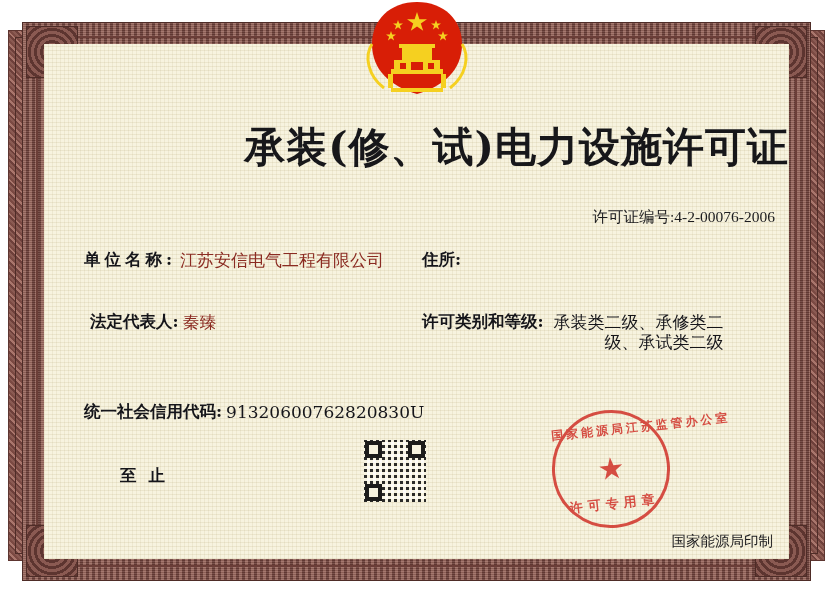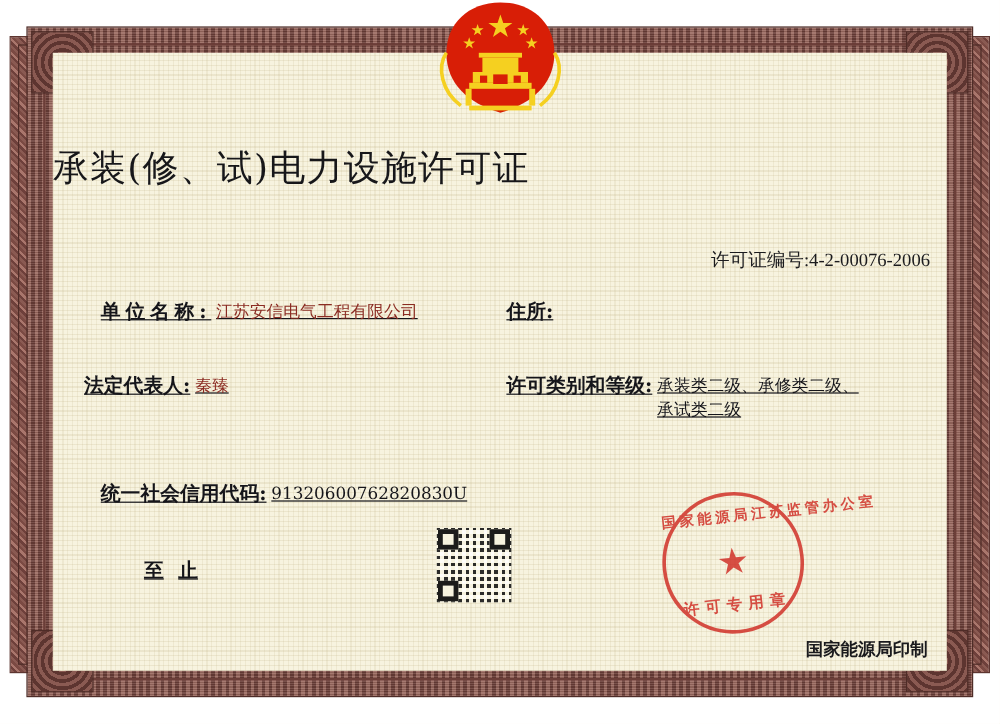--- a/index.html
+++ b/index.html
@@ -119,24 +119,24 @@
     height: 112px;
     z-index: 20;
   }
 
   
   .title {
     position: absolute;
     top: 76px;
     left: 0;
     right: 0;
-    text-align: left;
+    text-align: right;
     font-family: "DejaVu Serif", "Liberation Serif", serif;
-    font-size: 30px;
-    font-weight: normal;
+    font-size: 41px;
+    font-weight: bold;
     letter-spacing: 1px;
     color: #17171a;
     white-space: nowrap;
   }
 
   
   .cert-no {
     position: absolute;
     top: 163px;
     right: 14px;
@@ -154,41 +154,41 @@
     top: 206px;
     bottom: 0;
   }
 
   .row {
     position: absolute;
     display: flex;
     align-items: flex-start;
     font-family: "DejaVu Serif", "Liberation Serif", serif;
     color: #15151a;
-    text-decoration: underline;
   }
 
   .lbl {
     font-size: 16.5px;
     font-weight: bold;
     white-space: nowrap;
     line-height: 20px;
   }
   .lbl.spaced { letter-spacing: 4px; }
 
   .val {
-    font-size: 14px;
+    font-size: 17px;
     margin-left: 4px;
     line-height: 20px;
+    text-align: right;
   }
   .val.red { color: #8b2b22; }
 
   .row-unit     { left: 40px;  top: 0px; }
   .row-addr     { left: 378px; top: 0px; }
-  .row-legal    { left: 26px;  top: 62px; }
+  .row-legal    { left: 46px;  top: 62px; }
   .row-cat      { left: 378px; top: 62px; }
   .row-cat .val { max-width: 176px; white-space: normal; }
   .row-credit   { left: 40px;  top: 128px; margin-top: 24px; }
   .row-valid    { left: 40px;  top: 174px; }
   .row-to       { left: 76px;  top: 216px; }
 
   .val-date {
     font-size: 15px;
     margin-left: 8px;
     line-height: 20px;
@@ -287,21 +287,20 @@
 
   
   .footer {
     position: absolute;
     right: 16px;
     bottom: 8px;
     font-family: "DejaVu Serif", "Liberation Serif", serif;
     font-size: 14.5px;
     color: #1a1a1d;
     white-space: nowrap;
-    font-weight: bold;
   }
 </style>
 </head>
 <body>
 
 <div class="certificate">
 
   <div class="frame-outer"></div>
   <div class="frame-mid"></div>
   <div class="frame-inner-line"></div>

